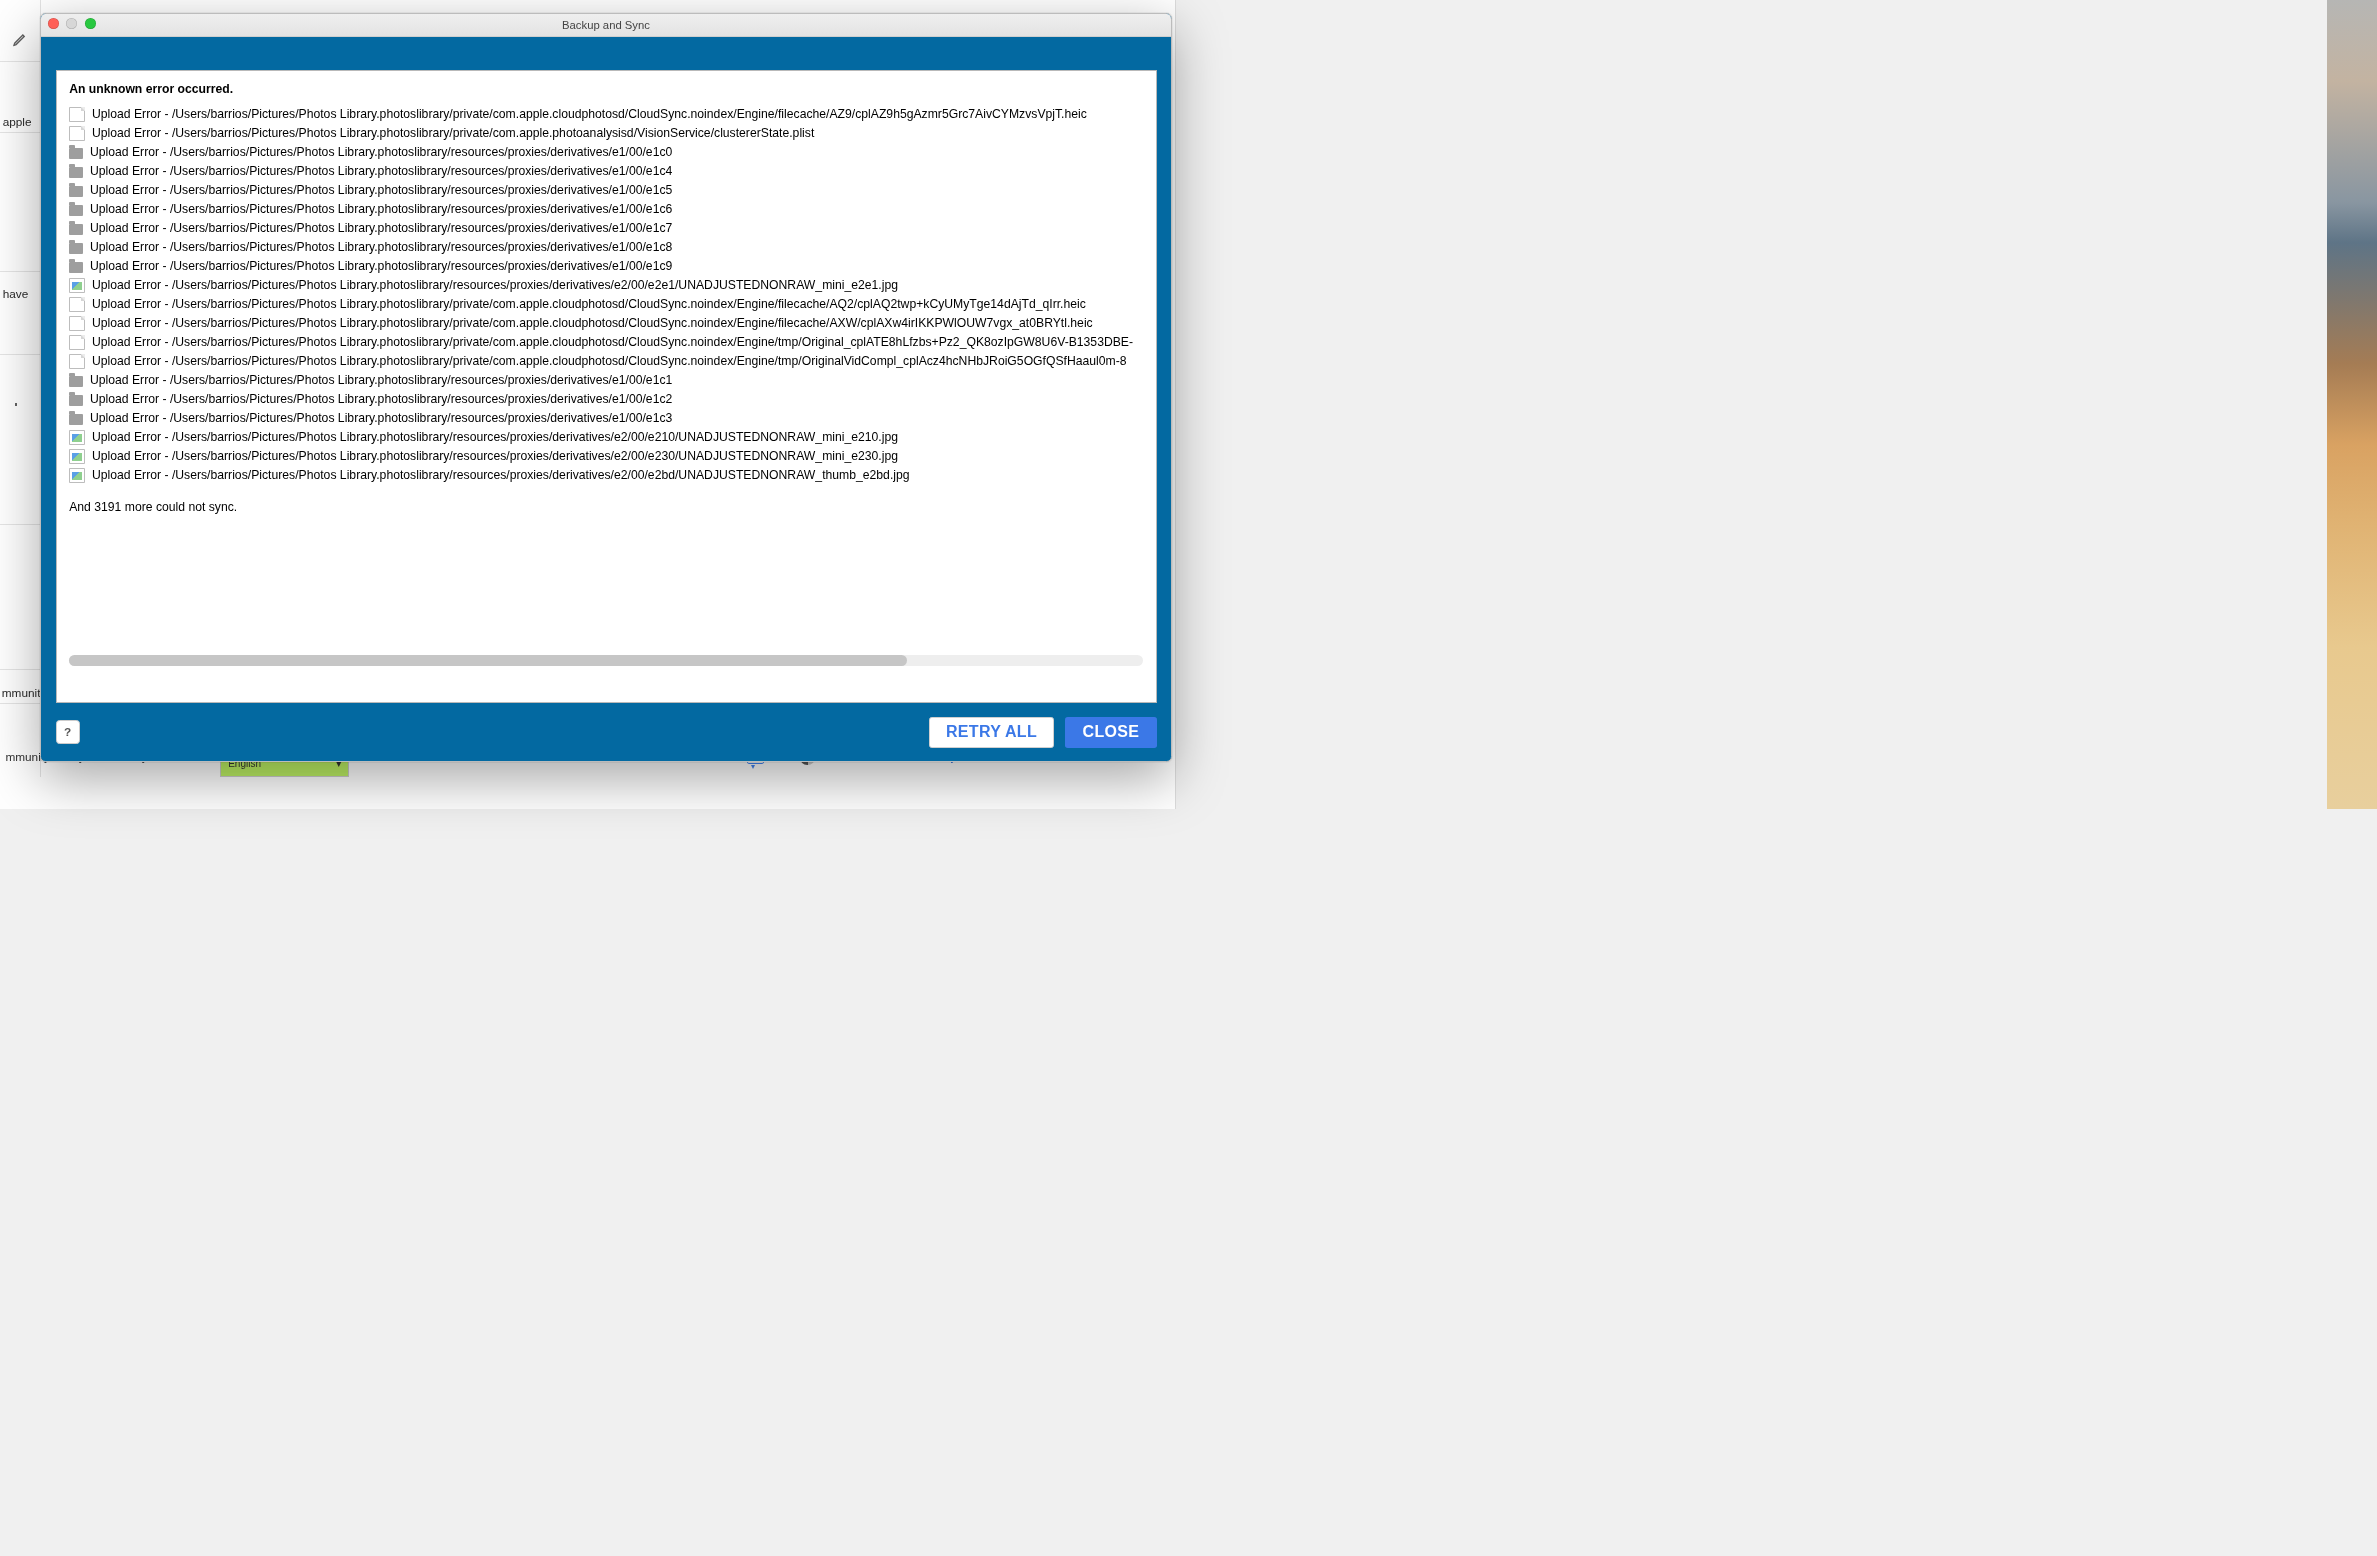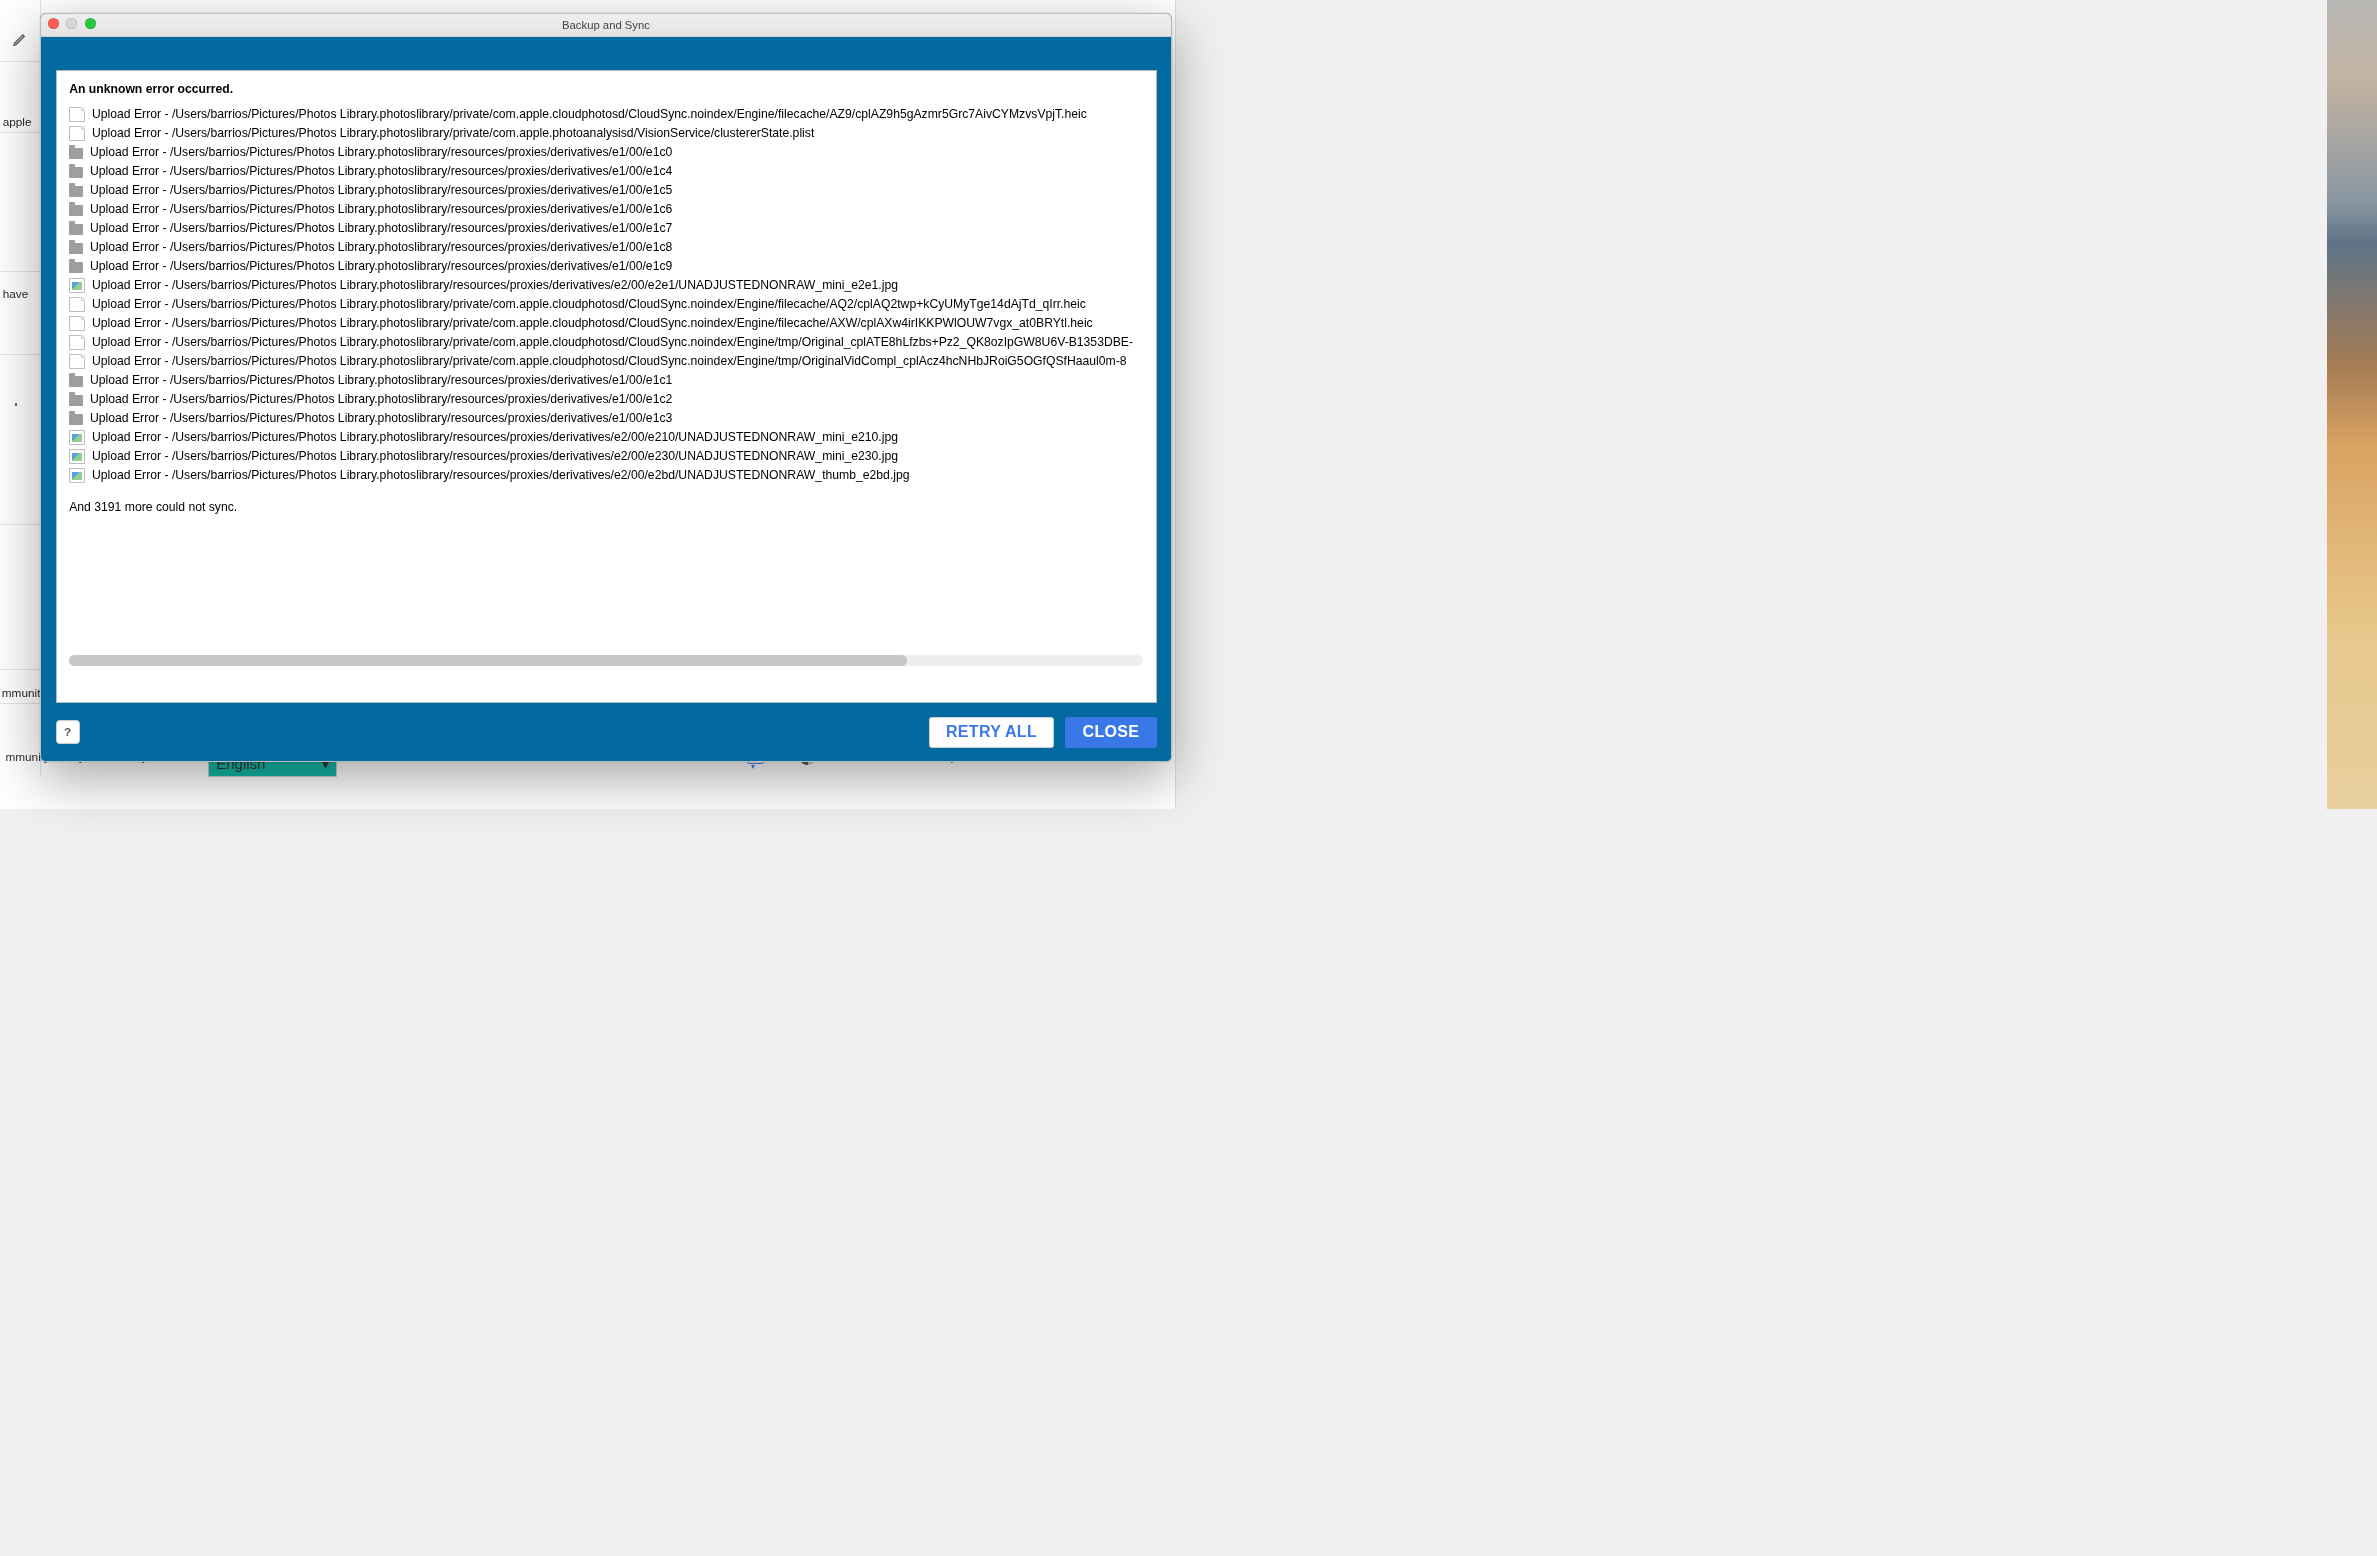--- a/index.html
+++ b/index.html
@@ -71,27 +71,27 @@
   .bg-footer-bar {
     position: absolute;
     left: 0; right: 50px; bottom: 22.6px;
     height: 36px;
     display:flex; align-items:flex-start;
     color:#333;
     padding-left: 5.4px;
   }
   .bg-footer-bar .lang-select {
     position: absolute;
-    left: 208px;
+    left: 220px;
     width: 113px; height: 25px;
     border: 0.9px solid #ccc;
-    background: #14b8a6;
+    background: #bef264;
     display:flex; align-items:center; justify-content:space-between;
     padding: 0 7.2px;
-    font-size: 15px;
+    font-size: 10px;
   }
   .bg-footer-bar .feedback {
     position:absolute; right:127px; display:flex; align-items:center; gap:24px;
   }
   .feedback-icon {
     width:14.5px; height:11.8px; border:1.8px solid #4285f4; border-radius:1.8px; position:relative;
   }
   .feedback-icon::after {content:""; position:absolute; left:2.7px; bottom:-5.4px; width:0;height:0;border-left:2.7px solid transparent;border-right:2.7px solid transparent;border-top:4.5px solid #4285f4;}
   .darken-icon {
     position:absolute; left:800px;

